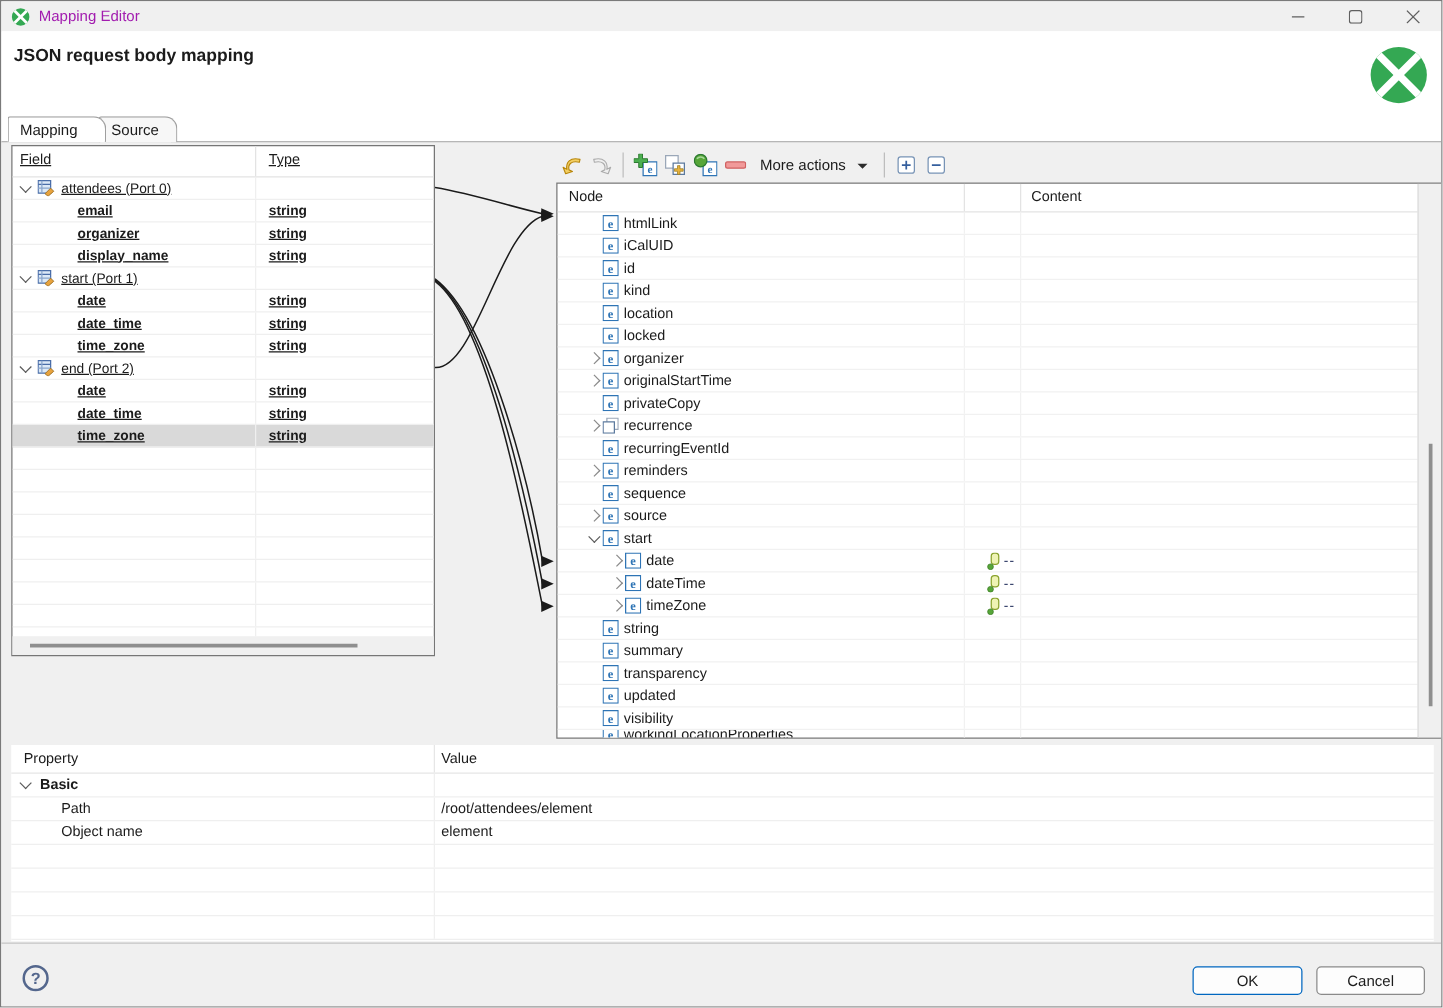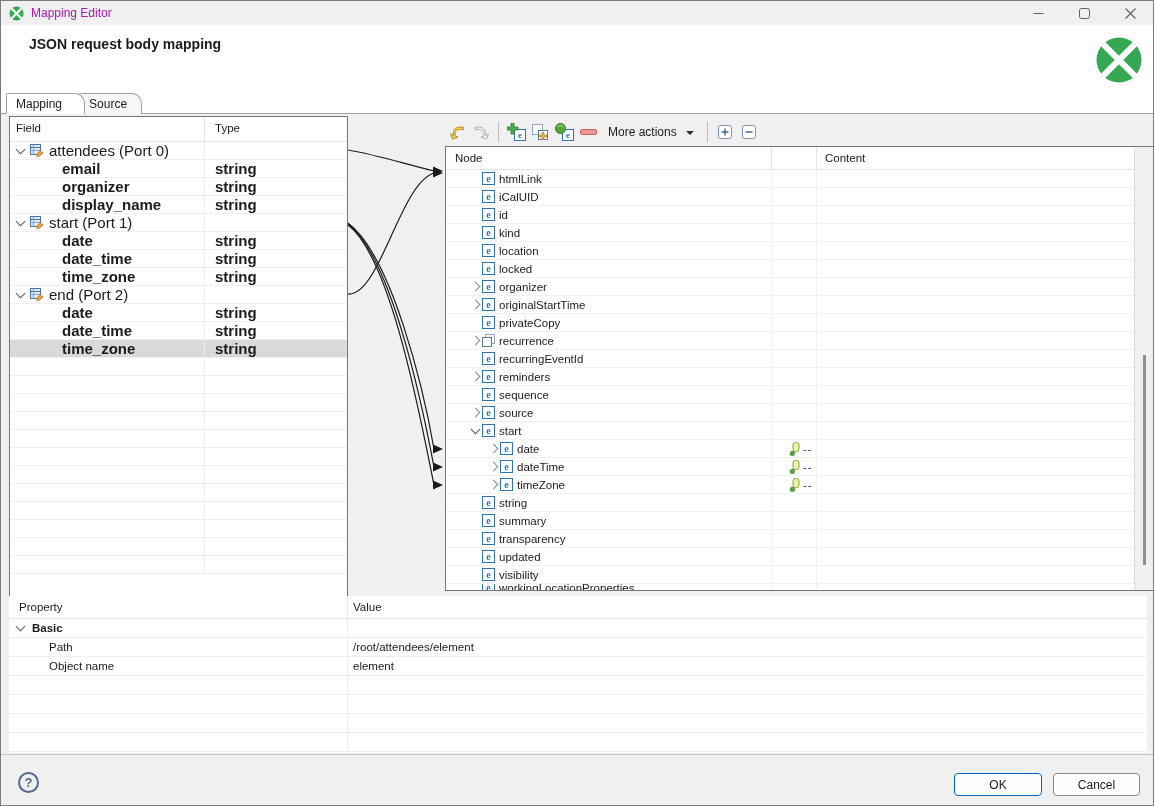--- a/index.html
+++ b/index.html
@@ -6,40 +6,40 @@
   .window{position:relative;width:1154px;height:806px;background:#ffffff;border:1px solid #7a7a7a;
           box-sizing:border-box;overflow:hidden;color:#1b1b1b;}
   
   .titlebar{position:absolute;left:0;top:0;width:100%;height:24px;background:#f0f0f0;display:flex;align-items:center;}
   .app-icon{width:15px;height:15px;margin:0 7px 0 8px;}
   .title-text{font-size:12px;color:#a21caf;}
   .win-controls{margin-left:auto;display:flex;height:100%;}
   .win-btn{width:46px;height:100%;display:flex;align-items:center;justify-content:center;}
   
   .header{position:absolute;left:0;top:24px;width:100%;height:62px;background:#fff;}
-  .page-title{position:absolute;left:28px;top:11px;font-size:14px;font-weight:bold;margin:0;}
+  .page-title{position:absolute;left:10px;top:11px;font-size:14px;font-weight:bold;margin:0;}
   .brand-logo{position:absolute;right:11px;top:12px;width:46px;height:46px;}
   
   .tabbar{position:absolute;left:0;top:86px;width:100%;height:27px;background:#fff;box-sizing:border-box;
           border-bottom:1px solid #9f9f9f;display:flex;align-items:flex-end;padding-left:5px;}
   .tab{height:21px;line-height:20px;font-size:12px;padding:0 14px 0 9px;box-sizing:border-box;
        border:1px solid #9f9f9f;border-bottom:none;border-top-right-radius:10px;border-top-left-radius:2px;
        background:#f7f7f7;margin-bottom:-1px;position:relative;}
   .tab.active{background:#fff;border-bottom:1px solid #fff;z-index:2;padding-right:22px;}
   .tab.inactive{margin-left:-6px;z-index:1;}
   
   .content{position:absolute;left:0;top:113px;width:100%;height:640px;background:#f0f0f0;}
   
-  .fields-panel{position:absolute;left:8px;top:2px;width:339px;height:520px;background:#fff;
-                border:1px solid #767676;box-sizing:border-box;display:flex;flex-direction:column;}
+  .fields-panel{position:absolute;left:8px;top:2px;width:339px;height:409px;background:#fff;
+                border:1px solid #767676;box-sizing:border-box;display:flex;flex-direction:column;text-decoration:underline;}
   .f-header{flex:none;height:24px;display:flex;font-size:11.5px;border-bottom:1px solid #e3e3e3;}
   .f-header .hc1{width:195px;box-sizing:border-box;border-right:1px solid #e3e3e3;padding:5px 0 0 6px;}
   .f-header .hc2{flex:1;padding:5px 0 0 10px;}
   .f-body{flex:1;overflow:hidden;}
-  .frow{height:18px;box-sizing:border-box;display:flex;border-bottom:1px solid #efefef;font-size:15px;}
+  .frow{height:18px;box-sizing:border-box;display:flex;border-bottom:1px solid #efefef;font-size:11px;}
   .frow.selected{background:#d9d9d9;}
   .frow .c1{width:195px;box-sizing:border-box;border-right:1px solid #efefef;display:flex;align-items:center;overflow:hidden;}
   .frow .c2{flex:1;display:flex;align-items:center;padding-left:10px;font-weight:bold;}
   .frow .field-label{font-weight:bold;margin-left:52px;}
   .frow .port-label{font-weight:normal;}
   .chev{display:inline-block;width:6px;height:6px;border-right:1.4px solid #5a5a5a;border-bottom:1.4px solid #5a5a5a;flex:none;}
   .chev.open{transform:rotate(45deg);margin-top:-3px;}
   .chev.closed{transform:rotate(-45deg);border-color:#8a8a8a;}
   .frow .chev{margin-left:7px;margin-right:6px;}
   .f-hscroll{flex:none;height:15px;background:#f0f0f0;position:relative;}

